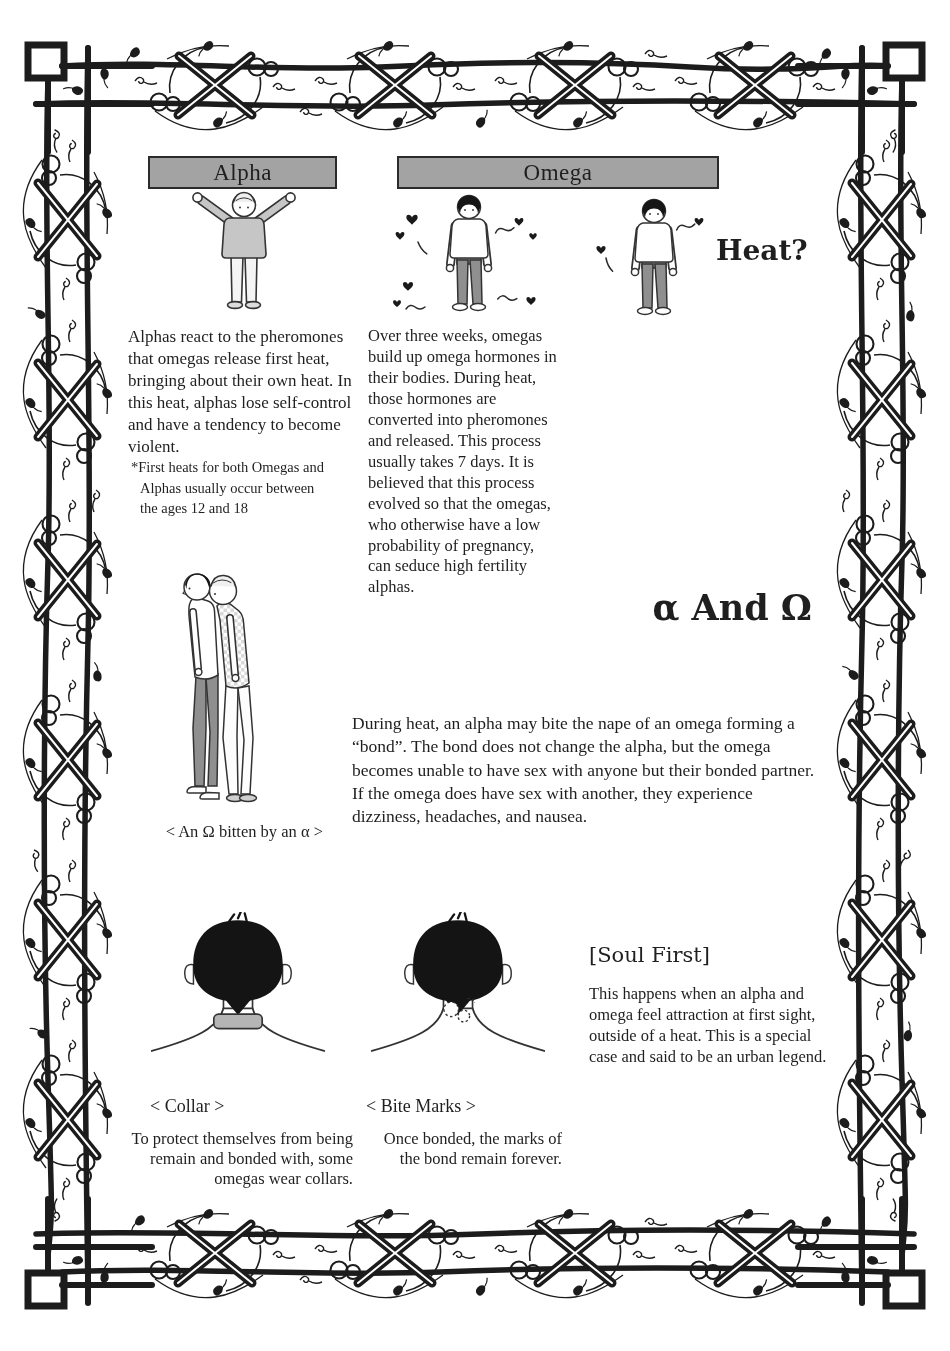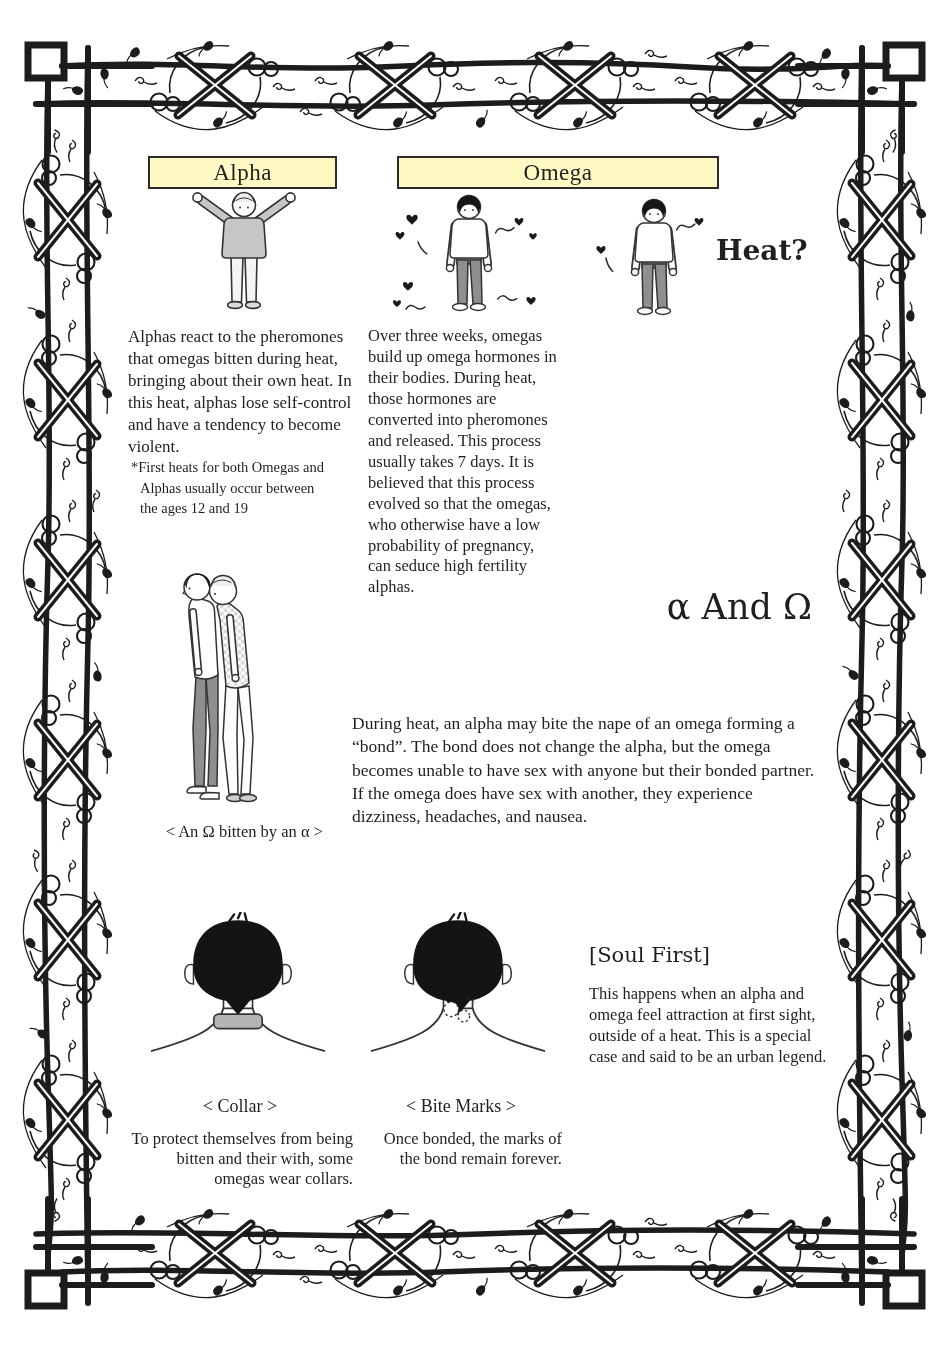--- a/index.html
+++ b/index.html
@@ -12,31 +12,31 @@
     color:#1f1f1f;
     margin:0 auto;
   }
   .abs{position:absolute;}
   svg{display:block;}
   .frame{position:absolute;left:0;top:0;pointer-events:none;}
   .label-box{
     border:2px solid #2b2b2b;
     display:flex;align-items:center;justify-content:center;
     font-size:23px;letter-spacing:.5px;
-    background:#fef9c3;
+    background:#a3a3a3;
   }
   .body-text{font-size:17px;line-height:1.3;margin:0;}
   .body-text.small{font-size:16.5px;line-height:1.27;}
   .footnote{font-size:14.5px;line-height:1.42;margin:0;padding-left:9px;text-indent:-9px;}
   .heat-title{font-family:"DejaVu Serif","Liberation Serif",serif;font-weight:700;font-size:28px;margin:0;letter-spacing:0;}
-  .bonding-title{font-family:"DejaVu Serif","Liberation Serif",serif;font-weight:400;text-align:right;margin:0;line-height:1.0;}
+  .bonding-title{font-family:"DejaVu Serif","Liberation Serif",serif;font-weight:700;text-align:right;margin:0;line-height:1.0;}
   .bonding-title .l1{font-size:35px;display:block;margin-bottom:14px;}
   .bonding-title .l2{font-size:41px;display:block;}
   .caption{font-size:16.5px;text-align:right;margin:0;}
-  .caption-label{font-size:18px;text-align:center;margin:0;}
+  .caption-label{font-size:18px;text-align:left;margin:0;}
   .soul-title{font-size:21px;font-weight:400;margin:0;font-family:"DejaVu Serif","Liberation Serif",serif;}
 </style>
 </head>
 <body>
 
 <div class="page">
 
   <svg width="0" height="0">
     <defs>
       <path id="heart" d="M0,1.2 C-0.9,-1.4 -4.2,-1.6 -4.2,1 C-4.2,3.2 -1.7,4.6 0,6.4 C1.7,4.6 4.2,3.2 4.2,1 C4.2,-1.6 0.9,-1.4 0,1.2 Z" fill="#1a1a1a"></path>
@@ -231,22 +231,22 @@
       <use href="#heart" transform="translate(107,29) scale(1.05)"></use>
     </g>
     <g>
       <use href="#motionline" transform="translate(14,68) rotate(35)"></use>
       <use href="#sqg" transform="translate(84,37) rotate(-12)"></use>
     </g>
   </svg>
 
   <h1 class="heat-title abs" style="left:716px;top:234px;">Heat?</h1>
 
-  <p class="body-text abs" style="left:128px;top:326px;width:232px;">Alphas react to the pheromones that omegas bitten during heat, bringing about their own heat. In this heat, alphas lose self-control and have a tendency to become violent.</p>
-  <p class="footnote abs" style="left:131px;top:457px;width:192px;">*First heats for both Omegas and Alphas usually occur between the ages 12 and 19</p>
+  <p class="body-text abs" style="left:128px;top:326px;width:232px;">Alphas react to the pheromones that omegas release first heat, bringing about their own heat. In this heat, alphas lose self-control and have a tendency to become violent.</p>
+  <p class="footnote abs" style="left:131px;top:457px;width:192px;">*First heats for both Omegas and Alphas usually occur between the ages 12 and 18</p>
   <p class="body-text small abs" style="left:368px;top:326px;width:190px;">Over three weeks, omegas build up omega hormones in their bodies. During heat, those hormones are converted into pheromones and released. This process usually takes 7 days. It is believed that this process evolved so that the omegas, who otherwise have a low probability of pregnancy, can seduce high fertility alphas.</p>
 
   <svg class="abs" style="left:150px;top:556px;" width="155" height="262" viewBox="0 0 155 262">
     <g stroke="#333" stroke-width="1.5" fill="none" stroke-linecap="round">
 
       <path d="M46,120 L43,172 L45,230 h9 L56,172 L56,122 z" fill="#8f8f8f"></path>
       <path d="M56,122 L60,176 L58,230 h9 L68,172 L68,118 z" fill="#8f8f8f"></path>
       <path d="M37,236 q0,-5 8,-5.5 l11,0.5 v6 h-17 q-2,0 -2,-1 z" fill="#fff"></path>
       <path d="M50,242 q0,-5 8,-5.5 l11,0.5 v6 h-17 q-2,0 -2,-1 z" fill="#fff"></path>
       <path d="M40,47 Q41,42 48,42 L58,45 Q64,47 64.5,55 L68,119 Q57,126 45,121 L39,60 Q38.5,50 40,47 Z" fill="#fff"></path>
@@ -293,16 +293,16 @@
       <circle cx="101" cy="105" r="6" fill="#fff" stroke="#333" stroke-width="1.4" stroke-dasharray="2.4,2.4"></circle>
       <path d="M105,87 a5.5,5.5 0 0 1 7,4.5" fill="none" stroke="#333" stroke-width="1.3" stroke-dasharray="2.2,2.2"></path>
     </g>
   </svg>
 
   <h2 class="soul-title abs" style="left:589px;top:943px;">[Soul First]</h2>
   <p class="body-text small abs" style="left:589px;top:984px;width:238px;">This happens when an alpha and omega feel attraction at first sight, outside of a heat. This is a special case and said to be an urban legend.</p>
 
   <p class="caption-label abs" style="left:150px;top:1096px;width:180px;">&lt; Collar &gt;</p>
   <p class="caption-label abs" style="left:366px;top:1096px;width:190px;font-family:Liberation Serif, serif;">&lt; Bite Marks &gt;</p>
-  <p class="caption abs" style="left:123px;top:1129px;width:230px;">To protect themselves from being bitten and their with, some omegas wear collars.</p>
+  <p class="caption abs" style="left:123px;top:1129px;width:230px;">To protect themselves from being remain and bonded with, some omegas wear collars.</p>
   <p class="caption abs" style="left:362px;top:1129px;width:200px;">Once bonded, the marks of the bond remain forever.</p>
 
 </div>
 
 </body></html>

